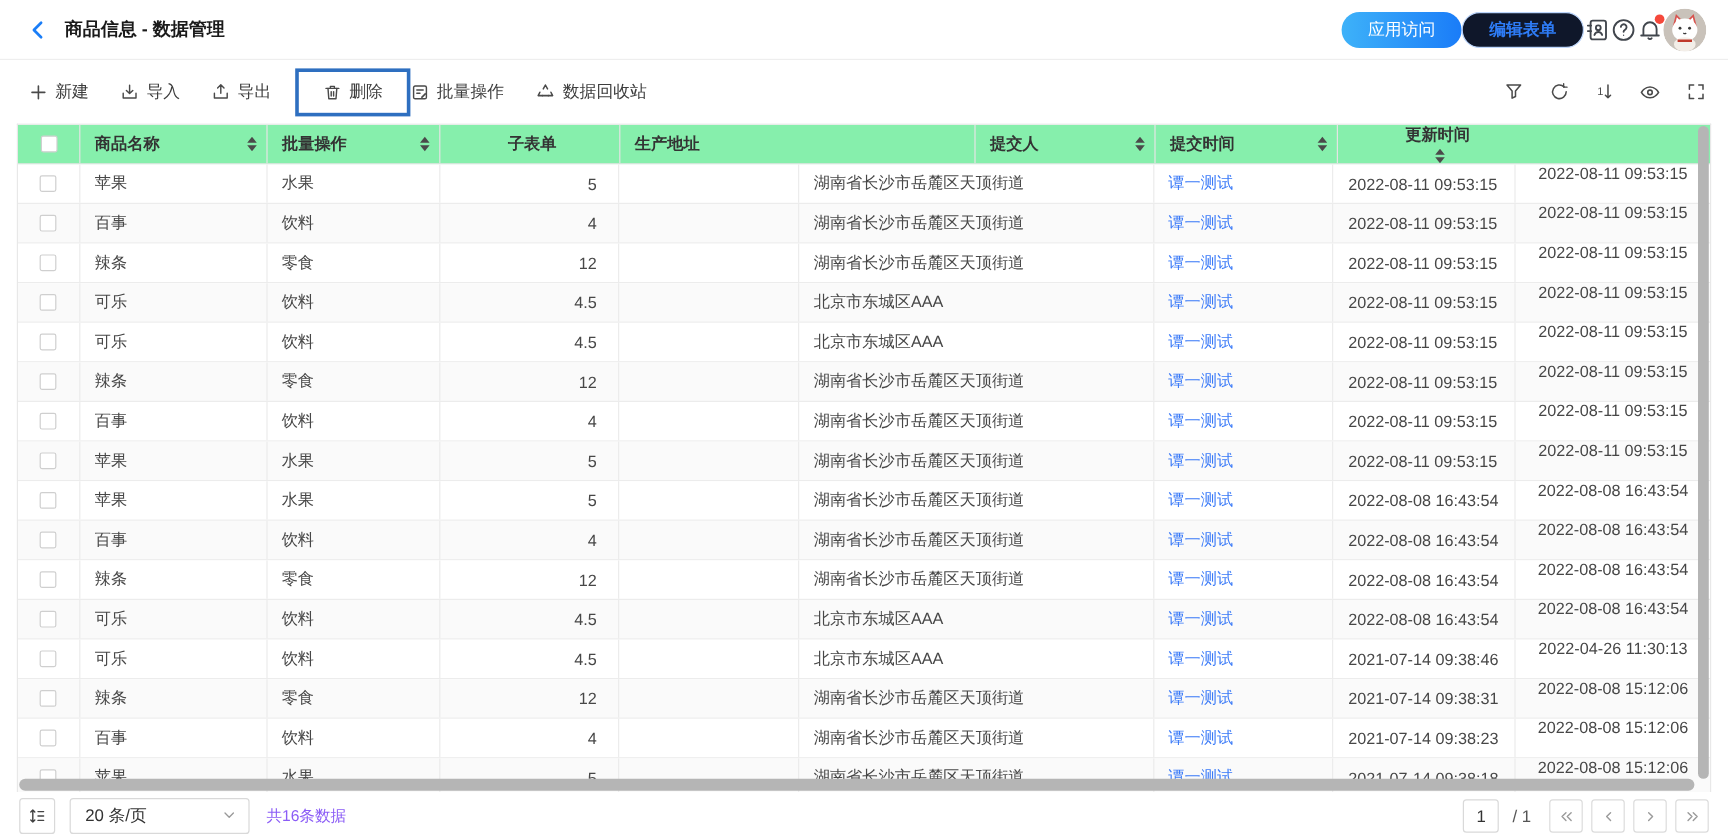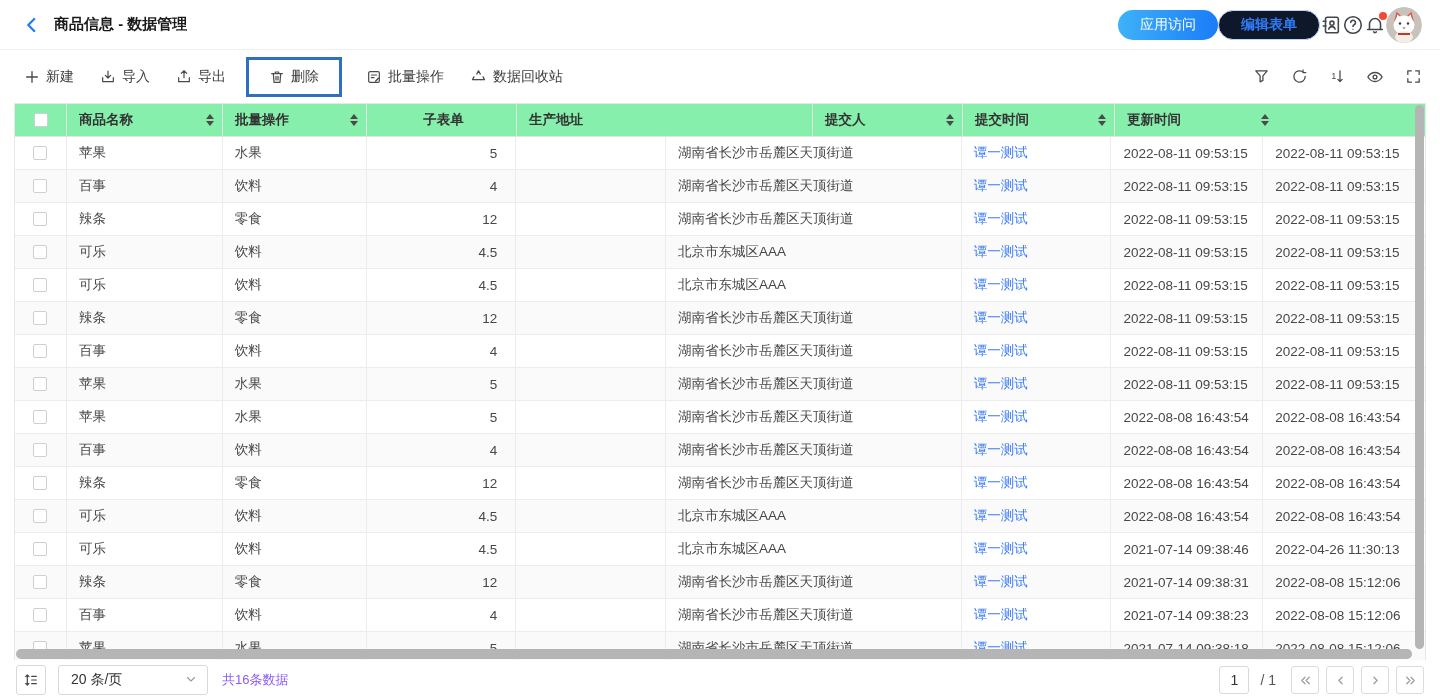--- a/index.html
+++ b/index.html
@@ -22,21 +22,21 @@
   .bell-dot { position:absolute; top:-2px; right:-1px; width:8px; height:8px;
     border-radius:50%; background:#f5483b; }
   .avatar { width:36px; height:36px; border-radius:50%; overflow:hidden; cursor:pointer; }
 
   
   .toolbar { height:53px; display:flex; align-items:center; padding:0 18px 0 24px; background:#fff; }
   .tool-item { display:flex; align-items:center; gap:6px; font-size:14px; color:#3d3d3d;
     cursor:pointer; margin-right:26px; white-space:nowrap; }
   .tool-item svg { color:#4a4a4a; }
   .delete-box { border:3px solid #2e6fc0; padding:8px 20px; display:flex; align-items:center;
-    margin:0 24px 0 -6px; }
+    margin:0 0 0 -6px; }
   .delete-box .tool-item { margin-right:0; }
   .toolbar-right { margin-left:auto; display:flex; align-items:center; gap:20px; }
   .toolbar-right .ticon { width:18px; height:18px; color:#4a4a4a; cursor:pointer;
     display:flex; align-items:center; justify-content:center; }
 
   
   .table-wrap { position:relative; margin:0 14px; height:557px; overflow:hidden;
     border:1px solid #e8e8e8; border-bottom:none; }
   .thead { display:flex; height:33px; background:#86efac; border-bottom:1px solid #e4e4e4; }
   .th { display:flex; align-items:center; padding:0 8px 0 12px; font-size:13.5px; font-weight:bold;
@@ -48,21 +48,21 @@
   .caret .dn { border-top:5px solid #4a4a4a; }
   .tr { display:flex; height:33px; background:#fff; border-bottom:1px solid #ececec; }
   .tr:nth-child(even) { background:#fafafa; }
   .td { display:flex; align-items:center; padding:0 12px; font-size:13.5px; color:#474747;
     border-right:1px solid #ececec; overflow:hidden; white-space:nowrap; }
   .c0 { width:52px; justify-content:center; padding:0; }
   .c1 { width:156px; } .c2 { width:144px; }
   .c3 { width:150px; justify-content:flex-end; padding-right:18px; }
   .c4 { width:150px; } .c5 { width:296px; }
   .c6 { width:150px; } .c7 { width:152px; }
-  .c8 { width:162px; border-right:none; }
+  .c8 { width:162px; border-right:none;flex-direction:column; }
   .th.c3 .lbl { text-align:left; }
   .th.c4 { justify-content:center; }
   .th.c4 .lbl { flex:none; }
   .checkbox { width:14px; height:14px; border:1px solid #cfcfcf; border-radius:2px;
     background:#fff; cursor:pointer; }
   .link { color:#3a7af8; cursor:pointer; }
 
   
   .vscroll { position:absolute; top:1px; right:1px; width:9px; height:544px;
     background:#b5b5b5; border-radius:5px; }

